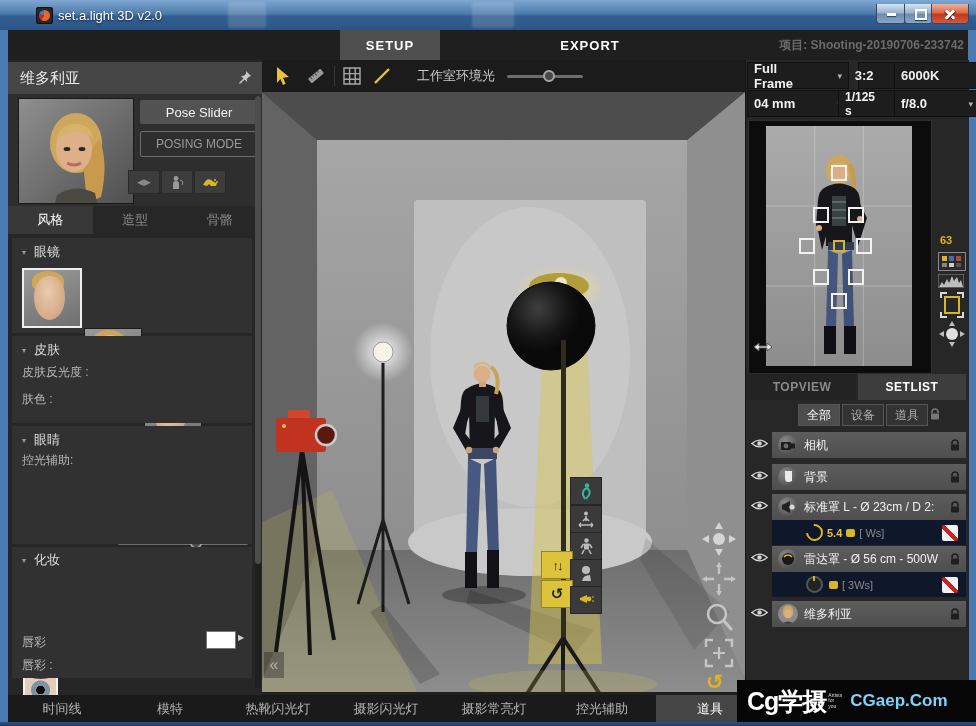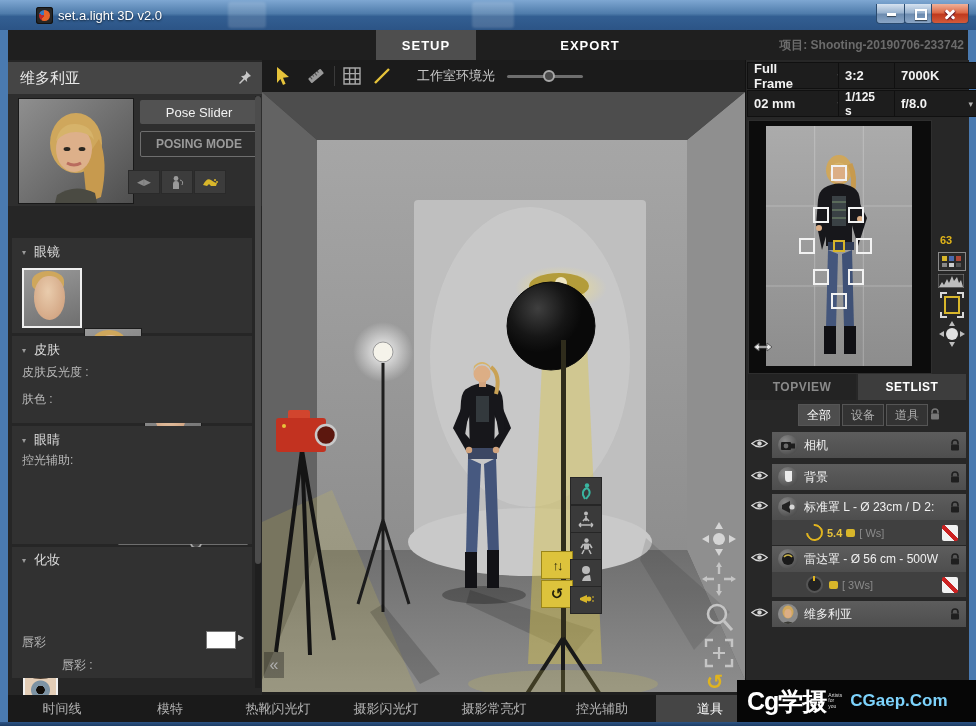--- a/index.html
+++ b/index.html
@@ -25,31 +25,31 @@
   .wbtn .box{position:absolute;left:50%;top:5px;width:8px;height:7px;margin-left:-4px;border:2px solid #fff;box-shadow:0 1px 1px #345;}
   .wbtn .x1,.wbtn .x2{position:absolute;left:50%;top:9px;width:12px;height:3px;margin-left:-6px;background:#fff;border-radius:1px;box-shadow:0 1px 1px #612;}
   .wbtn .x1{transform:rotate(45deg);} .wbtn .x2{transform:rotate(-45deg);}
   .frame{background:#1f1f1f;}
   
   .menubar{left:8px;top:30px;width:960px;height:30px;background:#2b2b2b;}
   .mitem{color:#cfcfcf;font-size:13px;padding:0 14px;height:30px;display:flex;align-items:center;cursor:default;}
   .histbtn{color:#4f4f4f;font-size:17px;width:24px;text-align:center;}
   .mtab{height:30px;width:100px;display:flex;align-items:center;justify-content:center;
         color:#fff;font-weight:bold;font-size:13px;letter-spacing:1px;}
-  .mtab.on{background:#4e4e4e;margin-left:36px;}
+  .mtab.on{background:#4e4e4e;}
   .proj{color:#6b6b6b;font-weight:bold;font-size:12px;}
   
   .lpanel{left:8px;top:60px;width:254px;height:635px;background:#262626;}
   .lhead{left:8px;top:62px;width:254px;height:32px;background:#454545;color:#e8e8e8;font-size:15px;}
   .card{left:8px;top:94px;width:254px;height:112px;background:#2e2e2e;}
   .avatar{left:18px;top:98px;width:114px;height:104px;background:linear-gradient(135deg,#8f8f8f,#4f4f4f);
     border:1px solid #191919;overflow:hidden;}
   .btn1{left:140px;top:100px;width:118px;height:24px;background:#525252;color:#f2f2f2;font-size:13px;border-radius:2px;}
   .btn2{left:140px;top:131px;width:116px;height:24px;border:1px solid #6e6e6e;color:#9a9a9a;
-        font-weight:bold;font-size:12px;border-radius:2px;}
+        font-weight:normal;font-size:12px;border-radius:2px;}
   .ibtn{top:170px;width:30px;height:22px;background:#3c3c3c;border:1px solid #2a2a2a;color:#8a8a8a;
         font-size:9px;display:flex;align-items:center;justify-content:center;}
   .ltabs{left:8px;top:206px;width:254px;height:28px;display:flex;}
   .ltab{flex:1;display:flex;align-items:center;justify-content:center;font-size:13px;color:#8a8a8a;background:#272727;}
   .ltab.on{background:#383838;color:#fff;}
   .sec{background:#313131;left:12px;width:240px;}
   .shead{color:#dcdcdc;font-size:13px;}
   .sarr{color:#9a9a9a;font-size:8px;margin:0 8px 0 10px;}
   .slbl{color:#b8b8b8;font-size:12px;}
   .hs{position:relative;height:14px;}
@@ -88,21 +88,21 @@
   .photo{left:766px;top:126px;width:146px;height:240px;background:linear-gradient(#ababab,#8d8d8d);}
   .iso{color:#e0b419;font-weight:bold;font-size:11px;}
   .sicon{border:1px solid #8a8a8a;}
   .rtab{top:374px;height:26px;display:flex;align-items:center;justify-content:center;
         font-weight:bold;font-size:12px;letter-spacing:.5px;}
   .filt{top:404px;height:20px;display:flex;align-items:center;justify-content:center;font-size:12px;
         background:#333;border:1px solid #555;color:#b0b0b0;}
   .filt.on{background:#4d4d4d;color:#fff;}
   .row{left:772px;width:194px;height:26px;background:linear-gradient(#5d5d5d,#4e4e4e);display:flex;align-items:center;}
   .row .lbl{color:#f0f0f0;font-size:12px;white-space:nowrap;overflow:hidden;flex:1;}
-  .subrow{left:772px;width:194px;height:25px;background:#404040;display:flex;align-items:center;}
+  .subrow{left:772px;width:194px;height:25px;background:#0f172a;display:flex;align-items:center;}
   .licn{width:20px;height:20px;border-radius:50%;background:radial-gradient(circle at 35% 30%,#8a8a8a,#3c3c3c);
         margin:0 6px 0 6px;display:flex;align-items:center;justify-content:center;overflow:hidden;flex:none;}
   .lock{color:#1f1f1f;margin:0 6px;flex:none;}
   .gel{width:16px;height:16px;border-radius:2px;flex:none;
        background:linear-gradient(45deg,#f2f2f2 40%,#cc2222 40%,#cc2222 58%,#f2f2f2 58%);}
   .dialY{width:13px;height:13px;border-radius:50%;border:2px solid #e0b41f;border-left-color:transparent;
          transform:rotate(40deg);flex:none;}
   .dialD{width:13px;height:13px;border-radius:50%;background:#222;border:2px solid #555;flex:none;position:relative;}
   .dialD::after{content:"";position:absolute;left:5px;top:-2px;width:2px;height:5px;background:#e0b41f;}
   .badge{width:9px;height:8px;border-radius:2px;background:#d8b62a;flex:none;}
@@ -183,20 +183,25 @@
     </svg>
   </div>
   <div class="abs ibtn" style="left:194px;">
     <svg width="16" height="12" viewBox="0 0 16 12">
       <path d="M1 9Q5 1 9 4q4 3 6 3l-1 3H9L7 8 5 10z" fill="#d8b62a"></path>
         <circle cx="13" cy="4" r="1" fill="#d8b62a"></circle>
         <circle cx="15" cy="6" r="1" fill="#d8b62a"></circle>
     </svg>
   </div>
 
+  <div class="abs ltabs">
+    <div class="ltab on">风格</div>
+    <div class="ltab">造型</div>
+    <div class="ltab">骨骼</div>
+  </div>
 
   <div class="abs sec" style="top:238px;height:95px;">
     <div class="f" style="height:28px;">
       <span class="sarr">▾</span>
       <span class="shead">眼镜</span>
     </div>
   </div>
   <div class="abs thumbB sel gl" style="left:22px;top:268px;width:56px;height:56px;">
     <div class="ghair"></div>
       <div class="prof"></div>
@@ -244,21 +249,21 @@
   <div class="abs sec" style="top:547px;height:131px;">
     <div class="f" style="height:26px;">
       <span class="sarr">▾</span>
       <span class="shead">化妆</span>
     </div>
   </div>
 
   <div class="abs slbl" style="left:22px;top:634px;">唇彩</div>
   <div class="abs lipSw" style="top: 631px; --c: #ffffff;"></div>
   <div class="abs" style="left:238px;top:633px;color:#cfcfcf;font-size:8px;">▶</div>
-  <div class="abs slbl" style="left:22px;top:657px;margin-left:40px;">唇彩 :</div>
+  <div class="abs slbl" style="left:22px;top:657px;">唇彩 :</div>
 
   <div class="abs scrT"></div>
   <div class="abs scrH"></div>
 
   <div class="abs vtool f">
     <svg style="margin-left:12px;" width="18" height="20" viewBox="0 0 18 20">
       <path d="M3 1l12 10-6 .8 2.6 6-2.6 1.2-2.6-6L3 17z" fill="#e6c33a"></path>
     </svg>
     <svg style="margin-left:14px;" width="20" height="20" viewBox="0 0 20 20">
       <g transform="rotate(-40 10 10)">
@@ -436,29 +441,29 @@
   </div>
   <div class="abs collapse f cn">
     <span>«</span>
   </div>
 
   <div class="abs rpanel"></div>
   <div class="abs dd" style="left:747px;top:62px;width:88px;">
     <span>Full Frame</span>
     <span class="caret">▾</span>
   </div>
-  <div class="abs dd" style="left:838px;top:62px;width:53px;">
+  <div class="abs dd" style="left:858px;top:62px;width:53px;justify-content:flex-end;">
     <span>3:2</span>
     <span class="caret">▾</span>
   </div>
   <div class="abs dd cn" style="left:894px;top:62px;width:72px;">
-    <span>7000K</span>
+    <span>6000K</span>
   </div>
   <div class="abs dd" style="left:747px;top:90px;width:88px;">
-    <span>02 mm</span>
+    <span>04 mm</span>
     <span class="caret">▾</span>
   </div>
   <div class="abs dd" style="left:838px;top:90px;width:53px;">
     <span style="font-size:12px;">1/125 s</span>
     <span class="caret">▾</span>
   </div>
   <div class="abs dd" style="left:894px;top:90px;width:72px;">
     <span>f/8.0</span>
     <span class="caret">▾</span>
   </div>

